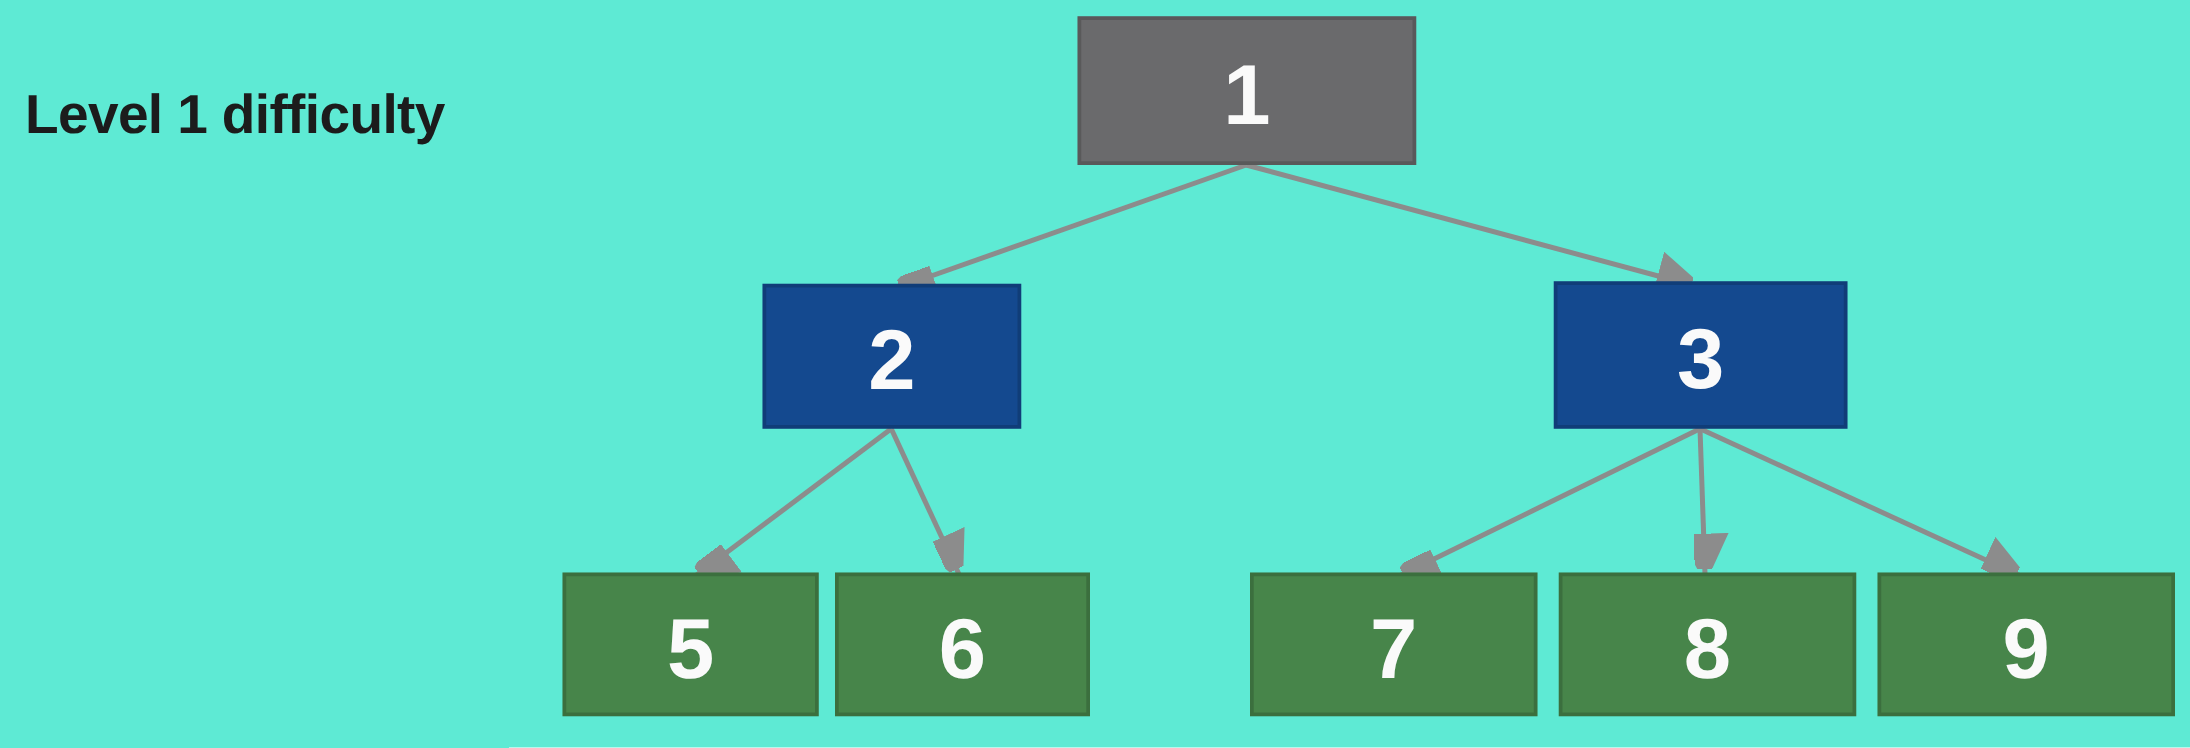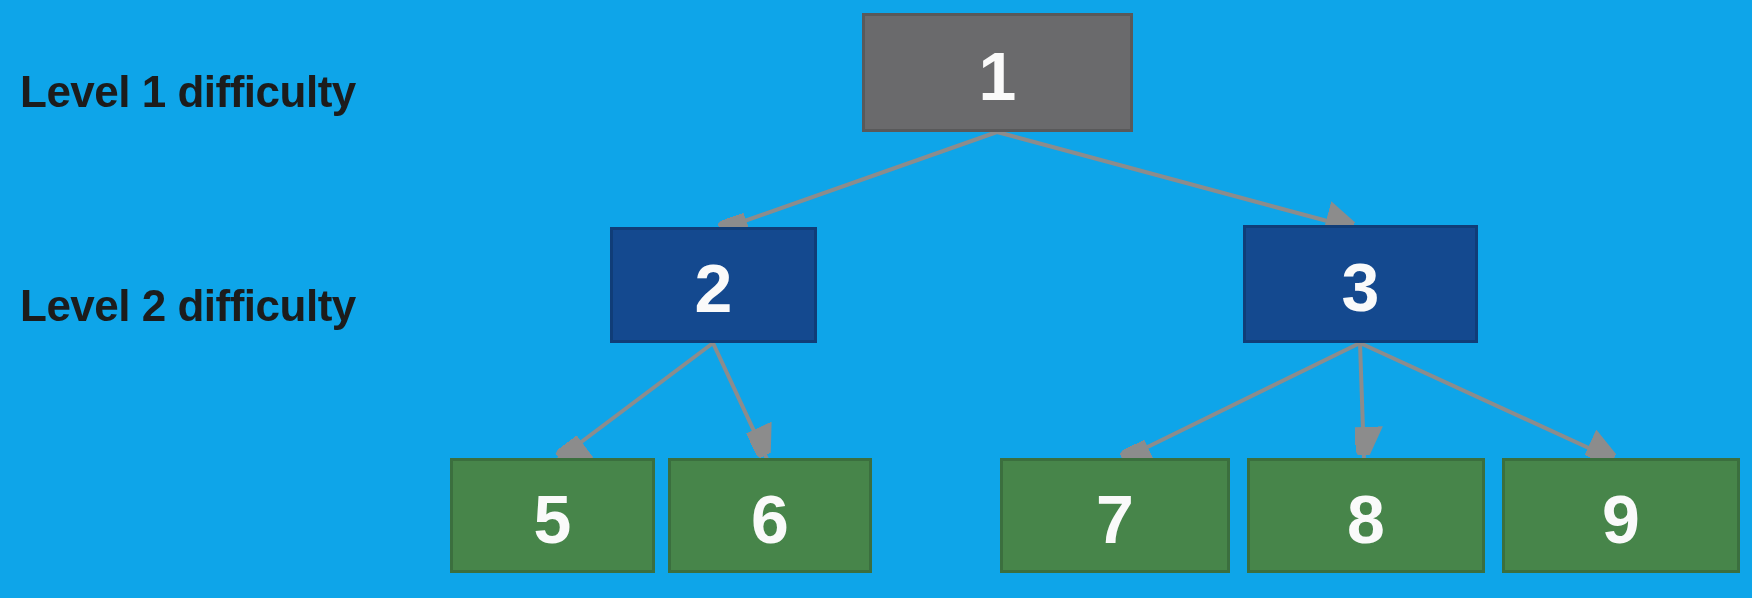--- a/index.html
+++ b/index.html
@@ -4,21 +4,21 @@
 <style>
   html, body {
     margin: 0;
     padding: 0;
     background: #ffffff;
   }
   .canvas {
     position: relative;
     width: 1752px;
     height: 598px;
-    background: #0ea5e9;
+    background: #5eead4;
     font-family: "Liberation Sans", sans-serif;
     overflow: hidden;
   }
   .edges-layer {
     position: absolute;
     left: 0;
     top: 0;
     width: 1752px;
     height: 598px;
     pointer-events: none;
@@ -67,21 +67,20 @@
     <line class="edge" x1="997" y1="132" x2="716" y2="231" marker-end="url(#arrowhead)" style="stroke: rgb(140, 140, 140);"></line>
     <line class="edge" x1="997" y1="132" x2="1357" y2="229" marker-end="url(#arrowhead)" style="stroke: rgb(140, 140, 140);"></line>
     <line class="edge" x1="713" y1="343" x2="556" y2="461" marker-end="url(#arrowhead)" style="stroke: rgb(140, 140, 140);"></line>
     <line class="edge" x1="713" y1="343" x2="767" y2="459" marker-end="url(#arrowhead)" style="stroke: rgb(140, 140, 140);"></line>
     <line class="edge" x1="1360" y1="343" x2="1119" y2="461" marker-end="url(#arrowhead)" style="stroke: rgb(140, 140, 140);"></line>
     <line class="edge" x1="1360" y1="343" x2="1364" y2="459" marker-end="url(#arrowhead)" style="stroke: rgb(140, 140, 140);"></line>
     <line class="edge" x1="1360" y1="343" x2="1617" y2="461" marker-end="url(#arrowhead)" style="stroke: rgb(140, 140, 140);"></line>
   </svg>
 
   <div class="row-label" style="top: 66px;">Level 1 difficulty</div>
-  <div class="row-label" style="top: 280px;">Level 2 difficulty</div>
 
   <div class="node" style="left: 862px; top: 13px; width: 271px; height: 119px; background-color: rgb(106, 106, 108);">
     <span class="node-label">1</span>
   </div>
 
   <div class="node" style="left: 610px; top: 227px; width: 207px; height: 116px; background-color: rgb(20, 73, 143);">
     <span class="node-label">2</span>
   </div>
 
   <div class="node" style="left: 1243px; top: 225px; width: 235px; height: 118px; background-color: rgb(20, 73, 143);">

